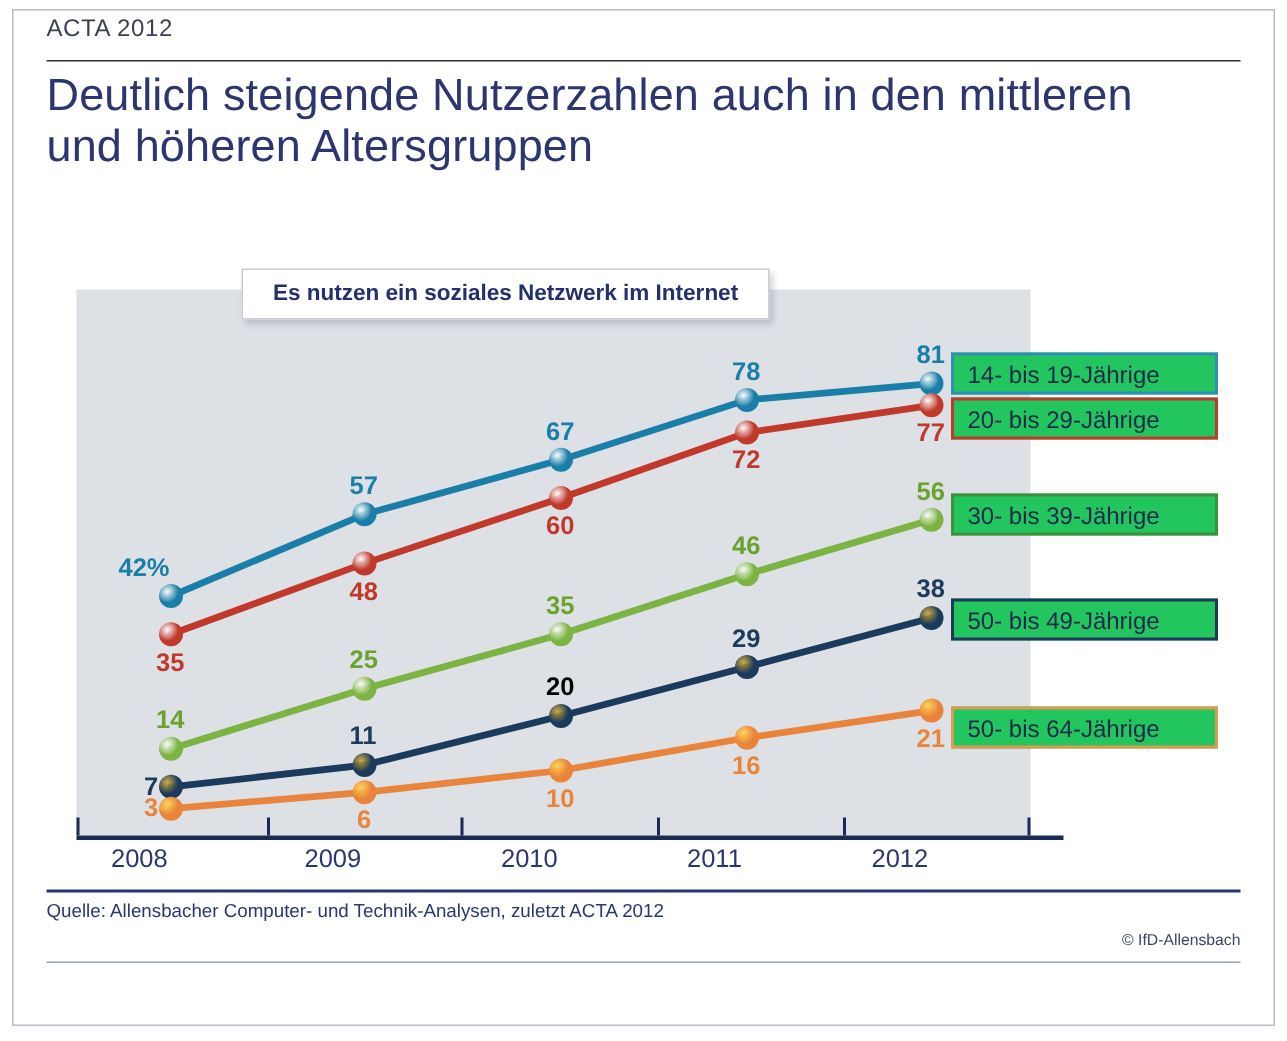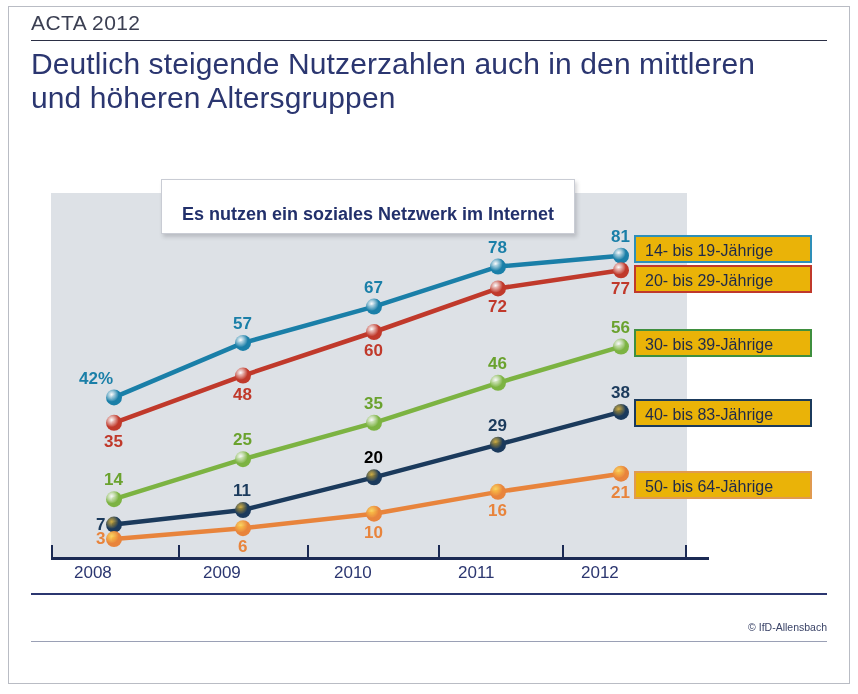--- a/index.html
+++ b/index.html
@@ -23,21 +23,21 @@
     background: #ffffff;
     border: 1px solid #b9bcc4;
     box-sizing: border-box;
   }
 
   
   .kicker {
     position: absolute;
     left: 22px;
     top: 4px;
-    font-size: 21px;
+    font-size: 16px;
     letter-spacing: 0.4px;
     color: #3b3f52;
     font-family: "Liberation Sans", sans-serif;
   }
   .kicker-rule {
     position: absolute;
     left: 22px;
     top: 33px;
     width: 796px;
     height: 1px;
@@ -94,25 +94,25 @@
     font-size: 17px;
     color: #2b3670;
     width: 80px;
   }
 
   
   .chart-title-box {
     position: absolute;
     left: 152px;
     top: 172px;
-    padding: 24px 20px 8px 20px;
+    padding: 7px 20px 8px 20px;
     background: #ffffff;
     border: 1px solid #c9ccd4;
     box-shadow: 2px 3px 4px rgba(60,60,70,0.22);
-    font-size: 18px;
+    font-size: 15px;
     font-weight: bold;
     color: #22306b;
     white-space: nowrap;
   }
 
   
   svg.lines {
     position: absolute;
     left: 0;
     top: 0;
@@ -125,21 +125,21 @@
   .vlabel {
     position: absolute;
     font-size: 17px;
     font-weight: bold;
     white-space: nowrap;
   }
 
   
   .legend-box {
     position: absolute;
-    background: #eab308;
+    background: #22c55e;
     border: 2px solid #333;
     padding: 3px 9px 4px 9px;
     font-size: 16px;
     color: #1f2a4a;
     white-space: nowrap;
     box-sizing: border-box;
     height: 28px;
     line-height: 21px;
   }
 
@@ -438,23 +438,24 @@
       <div class="vlabel" style="color: rgb(232, 132, 60); left: 87px; top: 522.1px;">3</div>
       <div class="vlabel" style="color: rgb(232, 132, 60); left: 229px; top: 530.2px;">6</div>
       <div class="vlabel" style="color: rgb(232, 132, 60); left: 355px; top: 515.667px;">10</div>
       <div class="vlabel" style="color: rgb(232, 132, 60); left: 479px; top: 493.867px;">16</div>
       <div class="vlabel" style="color: rgb(232, 132, 60); left: 602px; top: 475.7px;">21</div>
     </div>
   <div id="legend">
       <div class="legend-box" style="left: 625px; top: 228px; width: 178px; border-color: rgb(46, 143, 184);">14- bis 19-Jährige</div>
       <div class="legend-box" style="left: 625px; top: 258px; width: 178px; border-color: rgb(192, 57, 43);">20- bis 29-Jährige</div>
       <div class="legend-box" style="left: 625px; top: 322px; width: 178px; border-color: rgb(63, 143, 63);">30- bis 39-Jährige</div>
-      <div class="legend-box" style="left: 625px; top: 392px; width: 178px; border-color: rgb(27, 58, 92);">40- bis 83-Jährige</div>
+      <div class="legend-box" style="left: 625px; top: 392px; width: 178px; border-color: rgb(27, 58, 92);">50- bis 49-Jährige</div>
       <div class="legend-box" style="left: 625px; top: 464px; width: 178px; border-color: rgb(224, 154, 80);">50- bis 64-Jährige</div>
     </div>
 
   <div class="footer-rule"></div>
   <div class="footer-text">
+    <div>Quelle: Allensbacher Computer- und Technik-Analysen, zuletzt ACTA 2012</div>
   </div>
   <div class="copyright">© IfD-Allensbach</div>
   <div class="footer-rule-bottom"></div>
 
 </div>
 
 </body></html>

